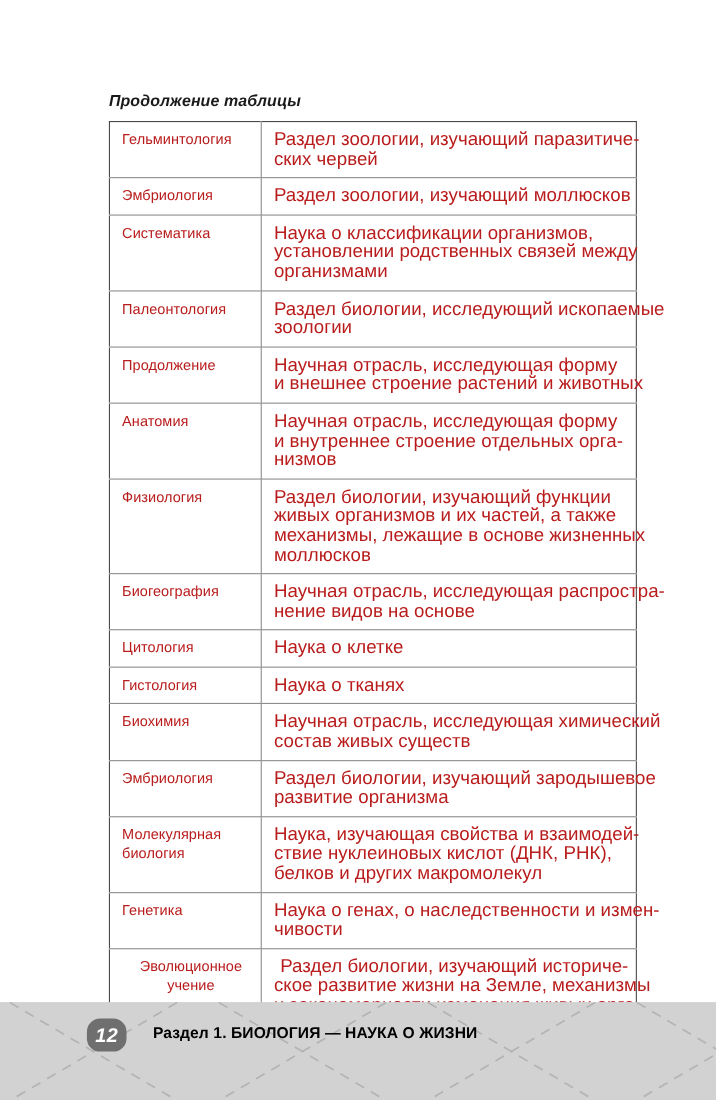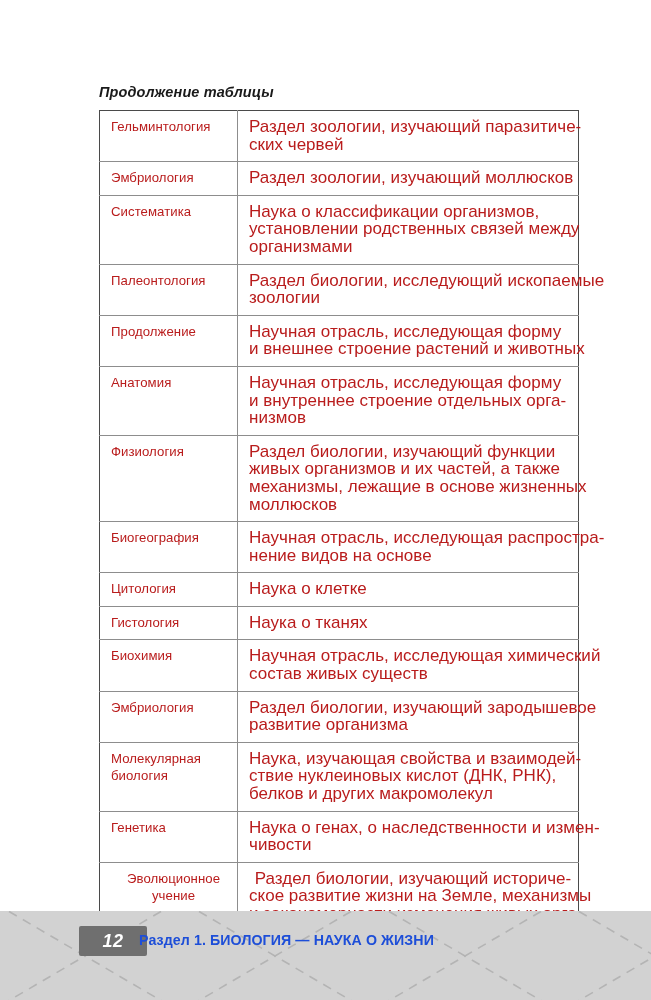--- a/index.html
+++ b/index.html
@@ -92,39 +92,39 @@
     position: absolute;
     left: 0;
     top: 0;
     width: 651px;
     height: 89px;
   }
   .page-badge {
     position: absolute;
     left: 79px;
     top: 926px;
-    width: 68px;
+    width: 36px;
     height: 30px;
-    border-radius: 2px;
+    border-radius: 12px;
     background: #6f6f6f;
     color: #ffffff;
     font-style: italic;
     font-weight: 700;
     font-size: 18px;
     line-height: 30px;
     text-align: center;
     letter-spacing: 0.5px;
   }
   .footer-title {
     position: absolute;
     left: 139px;
     top: 932px;
     font-size: 14.2px;
     font-weight: 700;
-    color: #1d4ed8;
+    color: #000000;
     letter-spacing: 0.1px;
     white-space: nowrap;
   }
 </style>
 </head>
 <body>
 
 <div class="page">
 
   <div class="running-head">Продолжение таблицы</div>

